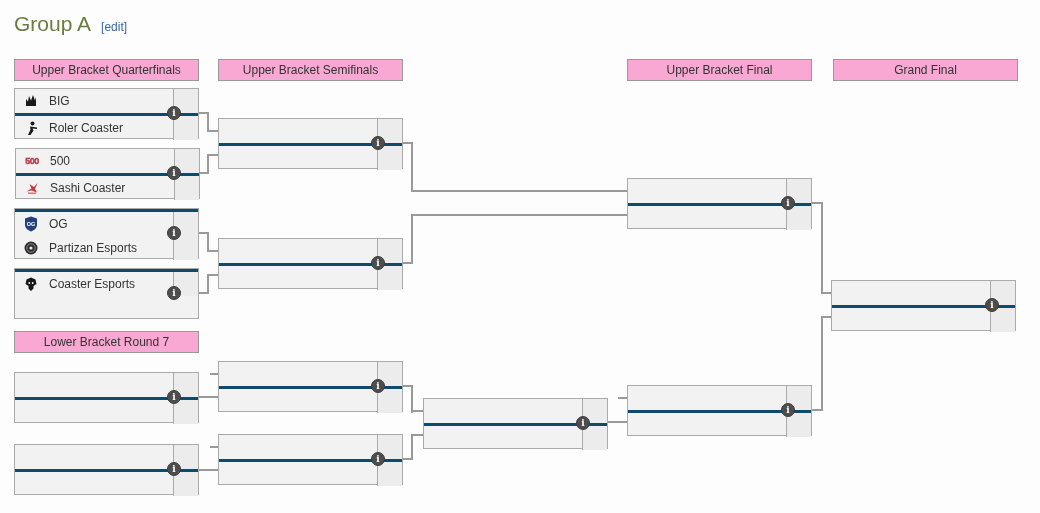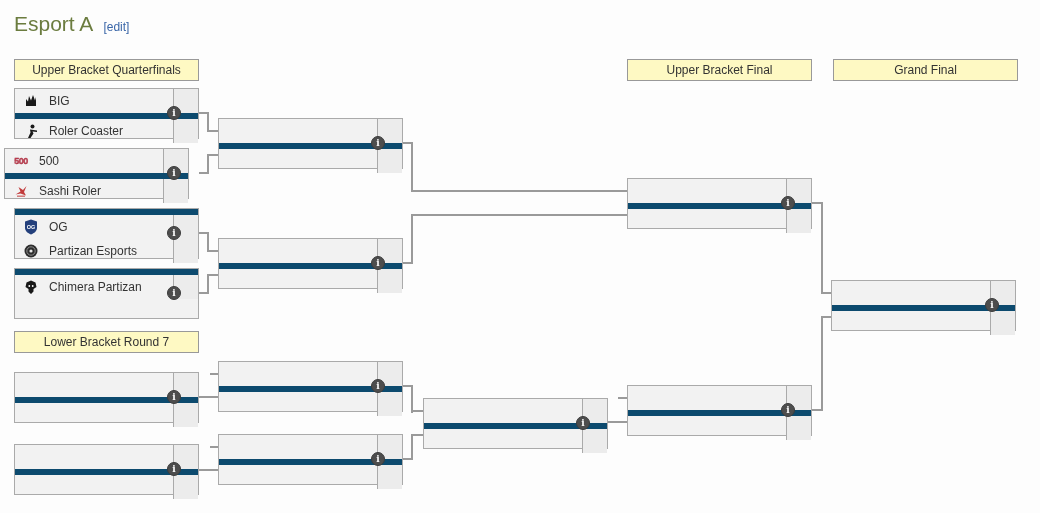--- a/index.html
+++ b/index.html
@@ -5,29 +5,29 @@
   html,body{margin:0;padding:0;}
   body{font-family:"Liberation Sans","DejaVu Sans",sans-serif;background:#fdfdfd;}
   #page{position:relative;width:1040px;height:513px;background:#fdfdfd;overflow:hidden;}
 
   
   .title-wrap{position:absolute;left:14px;top:12px;display:flex;align-items:baseline;gap:10px;}
   .group-title{font-size:21px;color:#6b7c3f;font-weight:400;}
   .edit-link{font-size:12px;color:#3a66a8;text-decoration:none;cursor:pointer;}
 
   
-  .hdr{position:absolute;width:185px;height:22px;background:#fef9c3;border:1px solid #999;
+  .hdr{position:absolute;width:185px;height:22px;background:#f9a8d4;border:1px solid #999;
        box-sizing:border-box;display:flex;align-items:center;justify-content:center;
        font-size:12px;color:#333;}
 
   
   .match{position:absolute;width:185px;height:51px;background:#f2f2f2;border:1px solid #aaa;
          box-sizing:border-box;}
   .mrow{height:24px;display:flex;align-items:stretch;}
-  .mrow.bottom{border-top:6px solid #0c4a6e;}
+  .mrow.bottom{border-top:3px solid #0c4a6e;}
   .name{flex:1;display:flex;align-items:center;font-size:12px;color:#333;
         padding-left:7px;overflow:hidden;white-space:nowrap;}
   .score{width:24px;border-left:1px solid #aaa;background:#ececec;}
   .logo{width:18px;height:18px;flex:none;margin-right:9px;display:flex;
         align-items:center;justify-content:center;}
   .logo-500{font-size:9px;font-weight:bold;color:#c9475a;letter-spacing:-0.5px;
             -webkit-text-stroke:0.4px #a23040;}
 
   
   .info{position:absolute;width:14px;height:14px;border-radius:50%;background:#4d4d4d;
@@ -39,25 +39,26 @@
   .line{position:absolute;background:#9a9a9a;z-index:1;}
   .line.h{height:2px;}
   .line.v{width:2px;}
 </style>
 </head>
 <body>
 
 <div id="page">
 
   <div class="title-wrap">
-    <span class="group-title">Esport A</span>
+    <span class="group-title">Group A</span>
     <a class="edit-link">[edit]</a>
   </div>
 
   <div class="hdr" style="left:14px;top:59px">Upper Bracket Quarterfinals</div>
+  <div class="hdr" style="left:218px;top:59px">Upper Bracket Semifinals</div>
   <div class="hdr" style="left:833px;top:59px">Grand Final</div>
   <div class="hdr" style="left:627px;top:59px">Upper Bracket Final</div>
   <div class="hdr" style="left:14px;top:331px">Lower Bracket Round 7</div>
 
   <div class="match" style="left:14px;top:88px">
     <div class="mrow">
       <div class="name">
         <span class="logo">
           <svg width="16" height="16" viewBox="0 0 16 16">
               <path d="M3 13 L3 6 L5 8.5 L6 3 L8 7.5 L10 2 L12 7.5 L13 4 L13 13 Z" fill="#1a1a1a"></path>
@@ -75,37 +76,37 @@
               <path d="M5 15 L7.5 9.5 L7 6.5 L14 7.5 L14 9 L9.5 8.5 L10.5 10.5 L7.5 15 Z" fill="#1a1a1a"></path>
             </svg>
         </span>
         <span>Roler Coaster</span>
       </div>
       <div class="score"></div>
     </div>
   </div>
   <div class="info" style="left:167px;top:106px">i</div>
 
-  <div class="match" style="left:4px;top:148px">
+  <div class="match" style="left:15px;top:148px">
     <div class="mrow">
       <div class="name">
         <span class="logo logo-500">500</span>
         <span>500</span>
       </div>
       <div class="score"></div>
     </div>
     <div class="mrow bottom">
       <div class="name">
         <span class="logo">
           <svg width="16" height="16" viewBox="0 0 16 16">
               <path d="M2.5 11.5 L7.5 8.5 L5.5 4 L10 7 L13.5 3 L11 9 L13 12.5 L7.5 10.5 Z" fill="#c23b3b"></path>
               <rect x="4" y="12.5" width="8" height="1.4" fill="#c23b3b" opacity="0.7"></rect>
             </svg>
         </span>
-        <span>Sashi Roler</span>
+        <span>Sashi Coaster</span>
       </div>
       <div class="score"></div>
     </div>
   </div>
   <div class="info" style="left:167px;top:166px">i</div>
 
   <div class="match" style="left:14px;top:208px">
     <div class="mrow bottom">
       <div class="name">
         <span class="logo">
@@ -137,21 +138,21 @@
   <div class="match" style="left:14px;top:268px">
     <div class="mrow bottom">
       <div class="name">
         <span class="logo">
           <svg width="16" height="16" viewBox="0 0 16 16">
               <path d="M8 1.5 L12.5 3.5 L13.5 8 L10.5 10 L10.5 12.5 L8 15 L5.5 12.5 L5.5 10 L2.5 8 L3.5 3.5 Z" fill="#181818"></path>
               <circle cx="6.3" cy="7" r="0.9" fill="#fff"></circle>
               <circle cx="9.7" cy="7" r="0.9" fill="#fff"></circle>
             </svg>
         </span>
-        <span>Chimera Partizan</span>
+        <span>Coaster Esports</span>
       </div>
       <div class="score"></div>
     </div>
   </div>
   <div class="info" style="left:167px;top:286px">i</div>
 
   <div class="match" style="left:218px;top:118px">
     <div class="mrow">
       <div class="name">
           <span></span>

